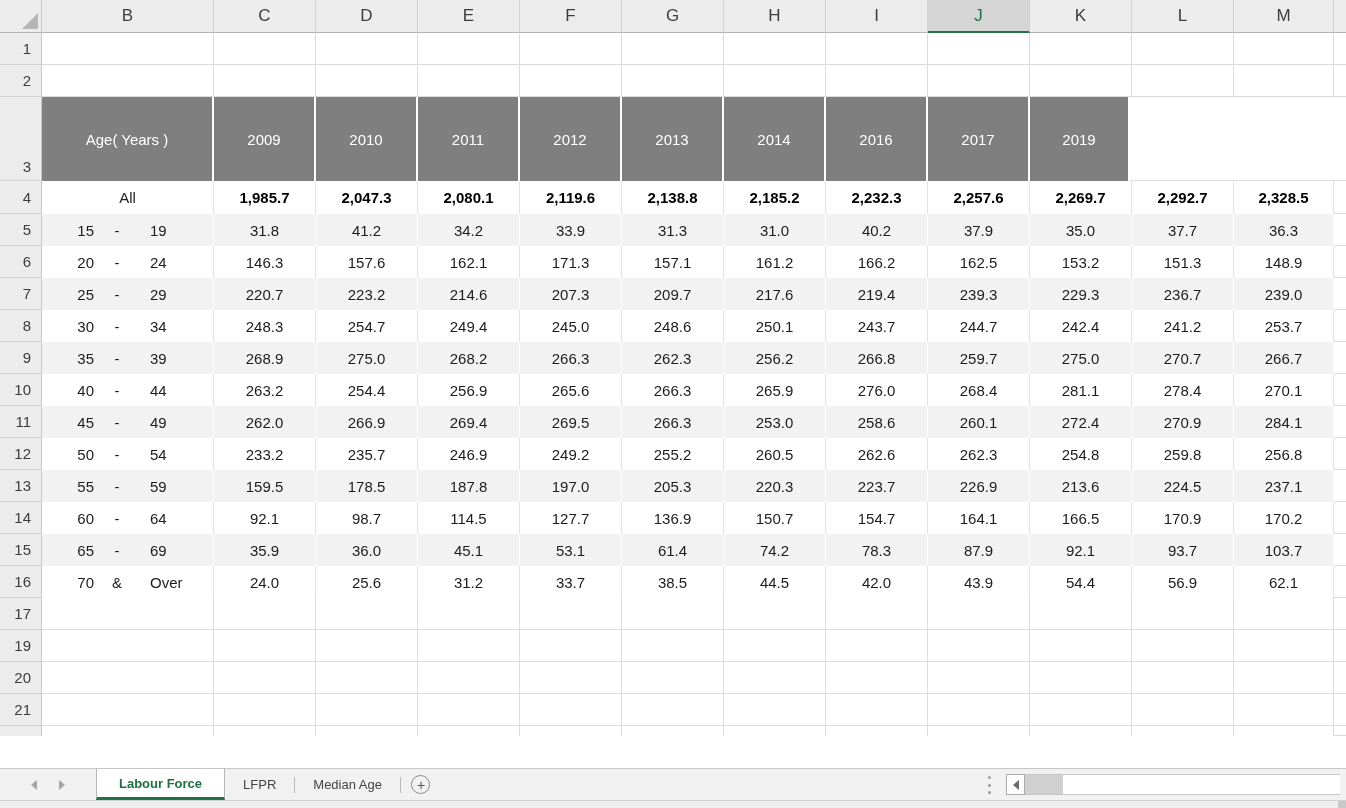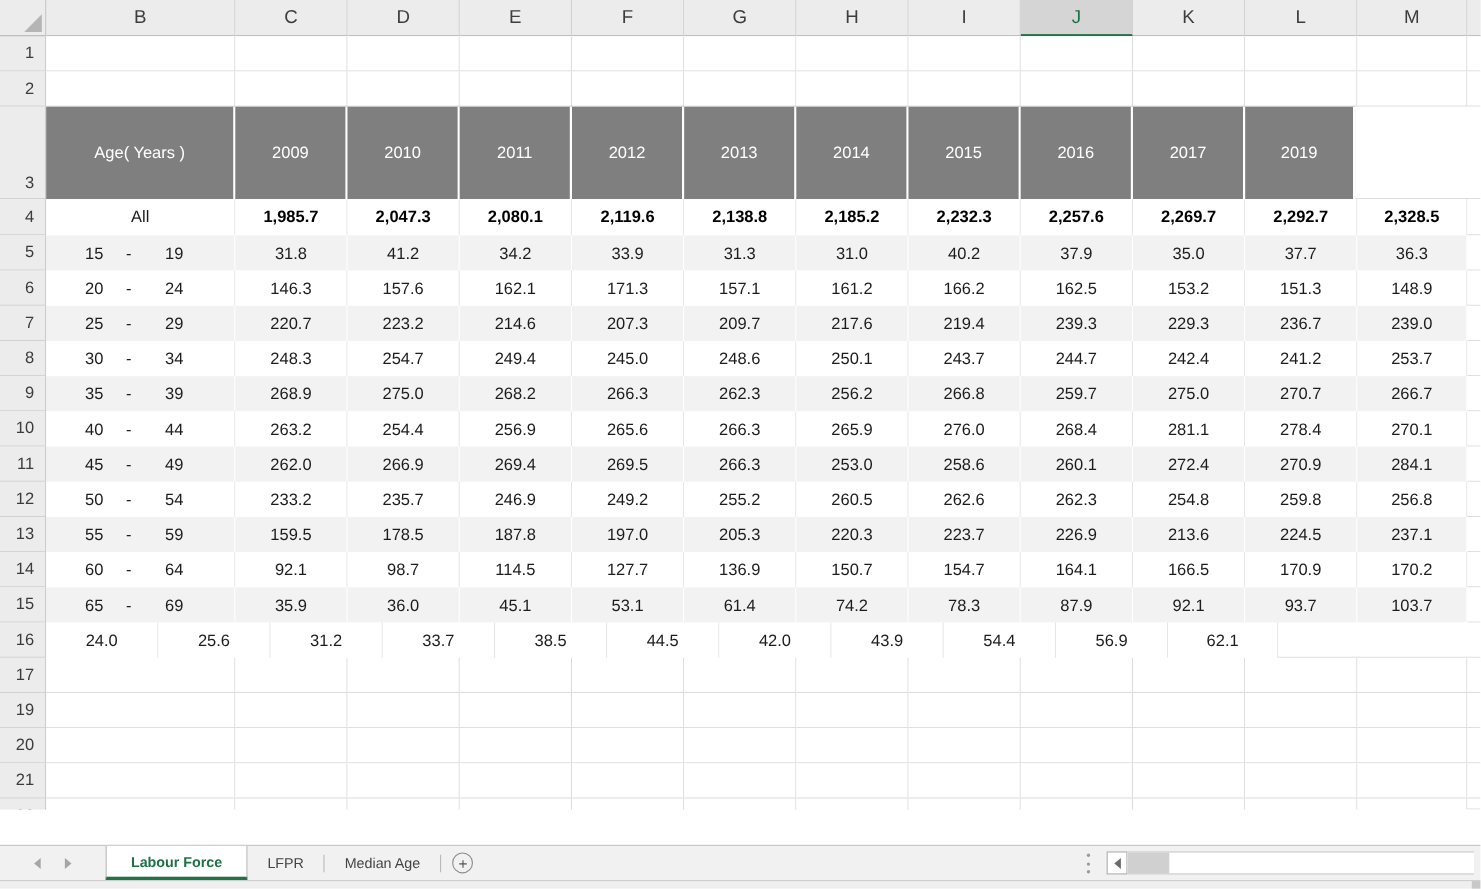--- a/index.html
+++ b/index.html
@@ -142,21 +142,20 @@
         <div class="cell th agehdr" style="width: 172px;">
           <div>Age</div>
           <div>( Years )</div>
         </div>
         <div class="cell th" style="width: 102px;">2009</div>
         <div class="cell th" style="width: 102px;">2010</div>
         <div class="cell th" style="width: 102px;">2011</div>
         <div class="cell th" style="width: 102px;">2012</div>
         <div class="cell th" style="width: 102px;">2013</div>
         <div class="cell th" style="width: 102px;">2014</div>
-        <div class="cell th" style="width: 102px;">2015</div>
         <div class="cell th" style="width: 102px;">2016</div>
         <div class="cell th" style="width: 102px;">2017</div>
         <div class="cell th" style="width: 100px;">2019</div>
         <div class="sliver"></div>
       </div>
       <div class="row" style="height: 33px;">
         <div class="rownum">4</div>
         <div class="cell alllabel" style="width: 172px;">All</div>
         <div class="cell allcell" style="width: 102px;">1,985.7</div>
         <div class="cell allcell" style="width: 102px;">2,047.3</div>
@@ -386,20 +385,25 @@
         <div class="cell dcell" style="width: 102px;">74.2</div>
         <div class="cell dcell" style="width: 102px;">78.3</div>
         <div class="cell dcell" style="width: 102px;">87.9</div>
         <div class="cell dcell" style="width: 102px;">92.1</div>
         <div class="cell dcell" style="width: 102px;">93.7</div>
         <div class="cell dcell" style="width: 100px;">103.7</div>
         <div class="sliver"></div>
       </div>
       <div class="row" style="height: 32px;">
         <div class="rownum">16</div>
+        <div class="agecell" style="width: 172px;">
+          <div class="a1">70</div>
+          <div class="a2">&amp;</div>
+          <div class="a3">Over</div>
+        </div>
         <div class="cell dcell" style="width: 102px;">24.0</div>
         <div class="cell dcell" style="width: 102px;">25.6</div>
         <div class="cell dcell" style="width: 102px;">31.2</div>
         <div class="cell dcell" style="width: 102px;">33.7</div>
         <div class="cell dcell" style="width: 102px;">38.5</div>
         <div class="cell dcell" style="width: 102px;">44.5</div>
         <div class="cell dcell" style="width: 102px;">42.0</div>
         <div class="cell dcell" style="width: 102px;">43.9</div>
         <div class="cell dcell" style="width: 102px;">54.4</div>
         <div class="cell dcell" style="width: 102px;">56.9</div>

